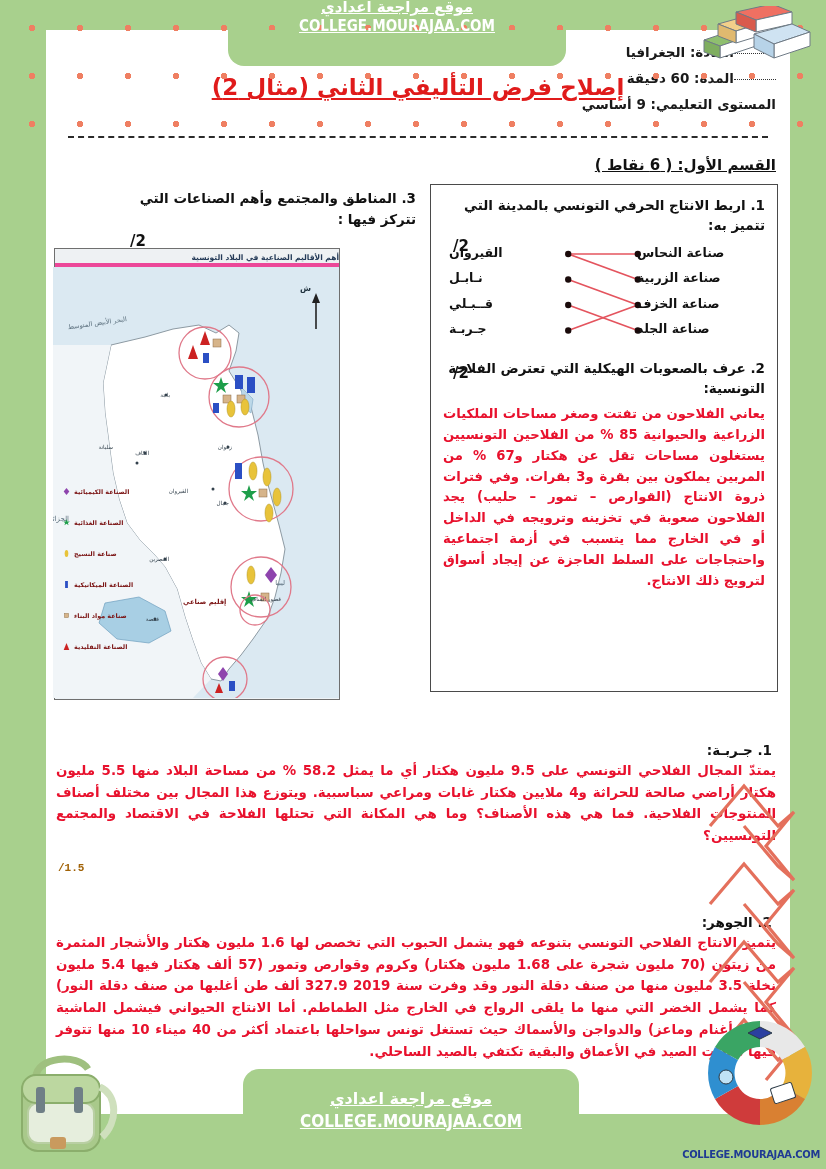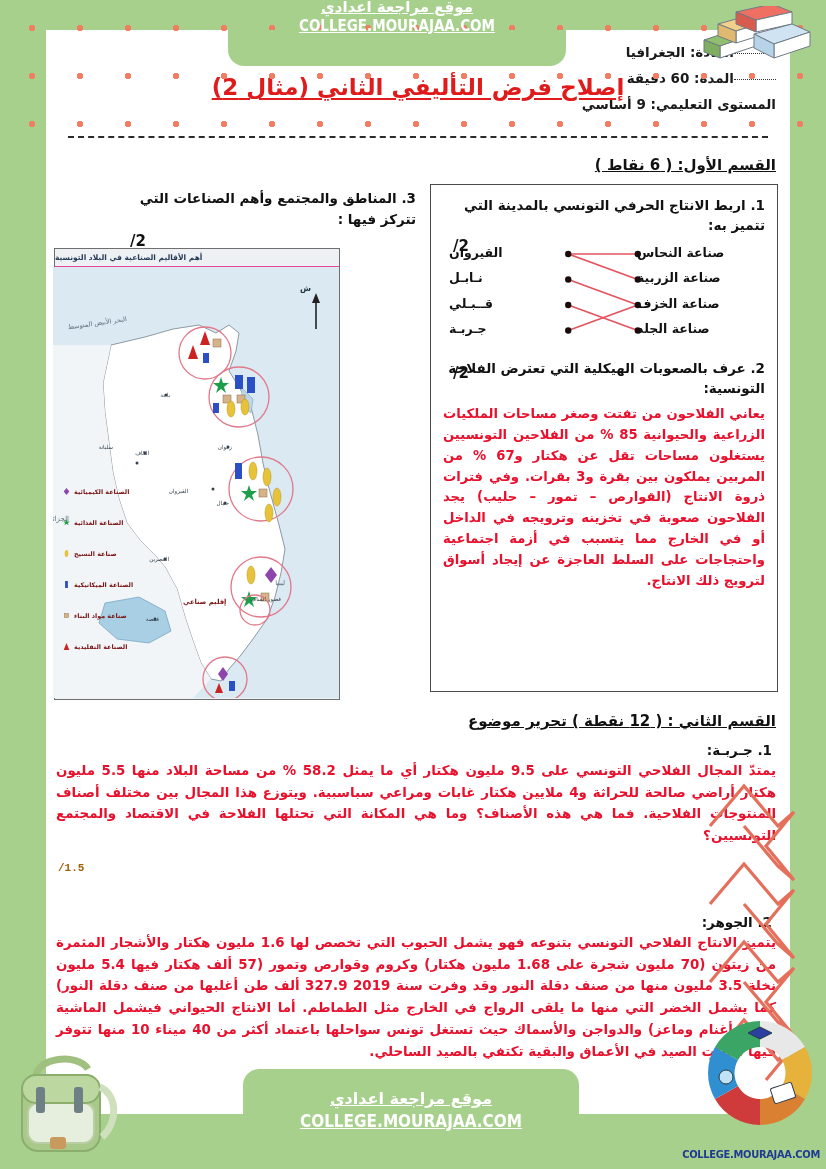--- a/index.html
+++ b/index.html
@@ -151,23 +151,23 @@
     position: absolute; right: 374px; top: 158px;
     width: 286px; text-align: right;
     font-size: 13.5px; font-weight: bold; color: #111; line-height: 1.55;
   }
   #map-panel {
     position: absolute; left: 8px; top: 218px;
     width: 286px; height: 452px;
     border: 1.4px solid #6f6f6f; background: #eef3f7;
   }
   #map-title-bar {
-    height: 18px; background: #eef1f3; border-bottom: 1px solid #ec4899;
+    height: 18px; background: #eef1f3; border-bottom: 4px solid #ec4899;
     font-size: 7.5px; font-weight: bold; color: #243a57;
-    text-align: left; line-height: 18px;
+    text-align: right; line-height: 18px;
   }
   #map-canvas { position: relative; width: 100%; height: 431px; background: #dbe9f2; }
   .legend-row {
     display: flex; align-items: center; justify-content: flex-end;
     gap: 4px; height: 11px; font-size: 6.4px; font-weight: bold; color: #7a1212;
     white-space: nowrap;
     margin-top: 20px;
   }
   #map-legend { position: absolute; left: 8px; bottom: 46px; width: 118px; z-index: 6; }
   .sym { width: 7px; height: 9px; flex: 0 0 auto; }
@@ -416,23 +416,20 @@
                 </svg>
               </div>
             </div>
           <div style="position:absolute; left:128px; bottom:92px; font-size:6.8px; font-weight:bold; color:#7a1212;">إقليم صناعي</div>
           <svg style="position:absolute; left:180px; bottom:68px;" width="40" height="40">
             <circle cx="20" cy="20" r="15" fill="none" stroke="#e0798a" stroke-width="1.3"></circle>
           </svg>
         </div>
       </div>
 
-      <div class="section-head" id="sec2-head">
-        <u>القسم الثاني : ( 12 نقطة ) تحرير موضوع</u>
-      </div>
 
       <div class="essay-label" id="intro-label">
         <span>1.</span>
         <span>جـربـة:</span>
       </div>
       <div class="essay-text" id="intro-text">يمتدّ المجال الفلاحي التونسي على 9.5 مليون هكتار أي ما يمثل 58.2 % من مساحة البلاد منها 5.5 مليون هكتار أراضي صالحة للحراثة و4 ملايين هكتار غابات ومراعي سباسبية. ويتوزع هذا المجال بين مختلف أصناف المنتوجات الفلاحية. فما هي هذه الأصناف؟ وما هي المكانة التي تحتلها الفلاحة في الاقتصاد والمجتمع التونسيين؟</div>
       <div class="mark-float" id="mark-intro">/1.5</div>
 
       <div class="essay-label" id="body-label">
         <span>2.</span>

